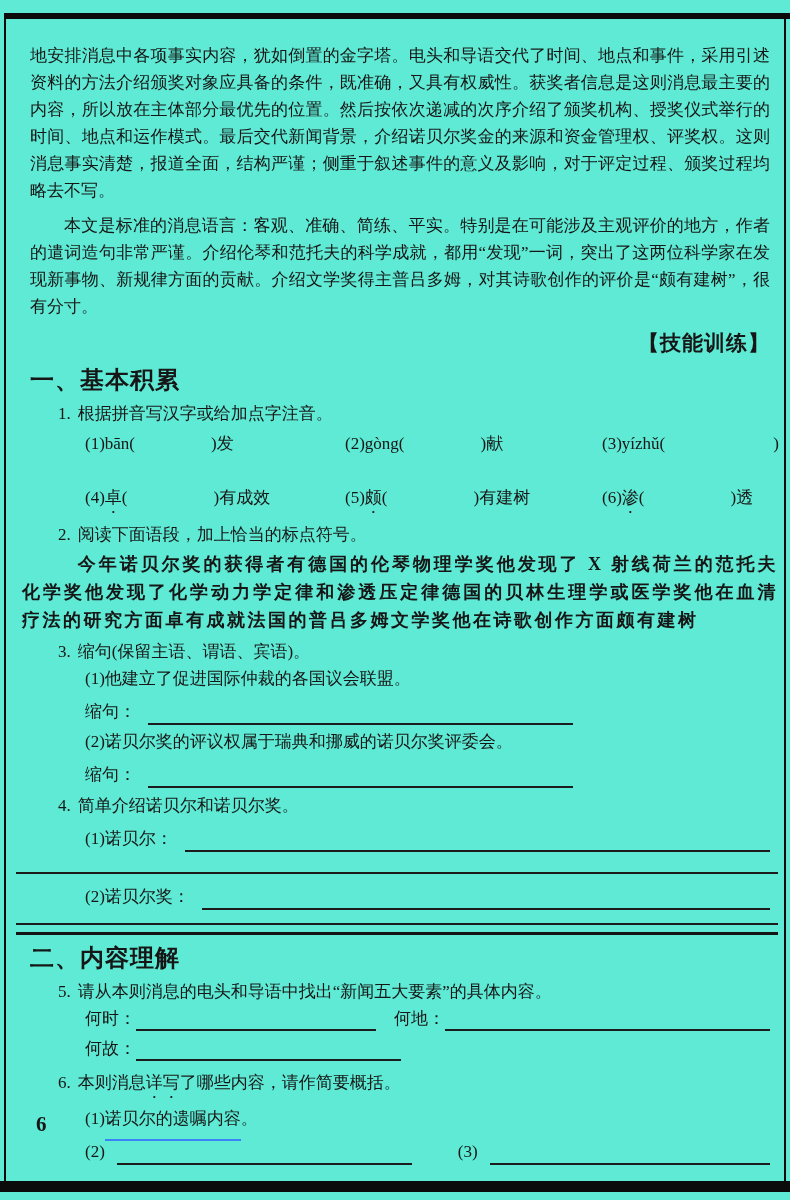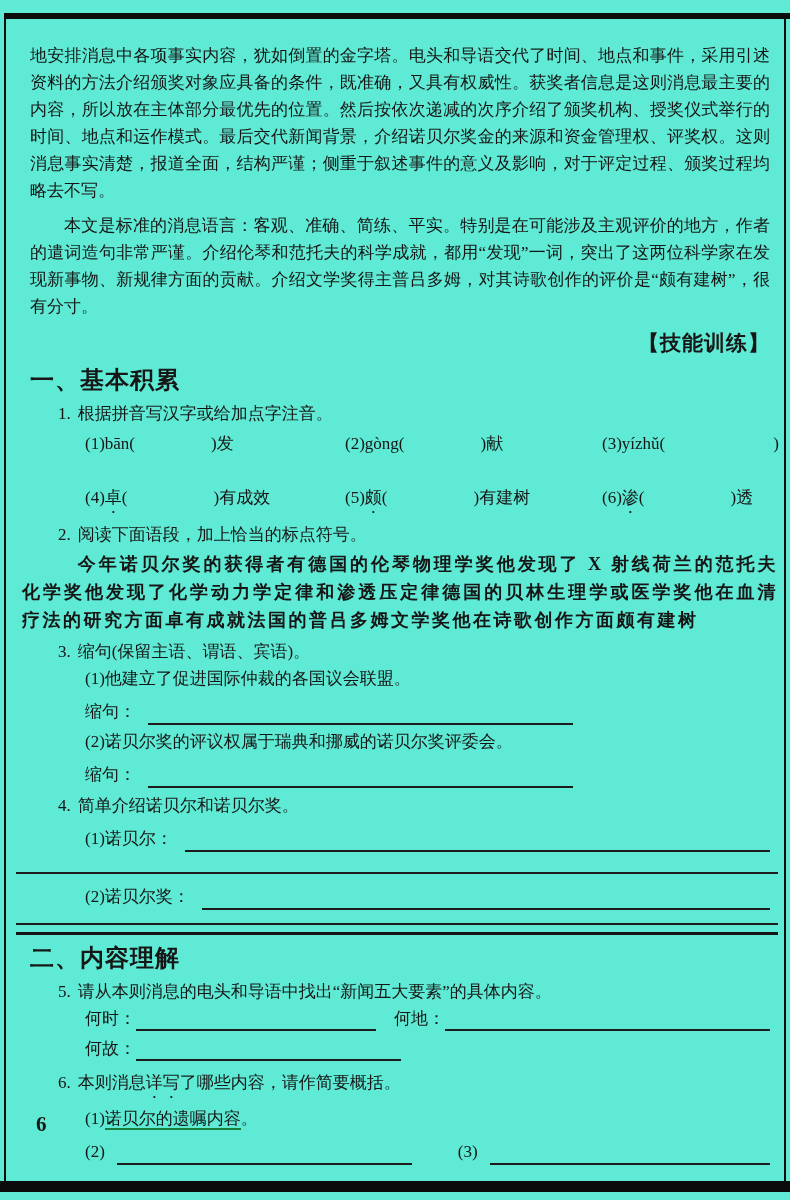--- a/index.html
+++ b/index.html
@@ -62,21 +62,21 @@
   .h30 { height:30px; }
 
   .cont  { height:20px; border-bottom:2px solid #1c1c1c; margin:0 -8px 0 -14px; }
   .cont2 { height:13px; border-bottom:2px solid #1c1c1c; margin:0 -8px 0 -14px; }
   .divider { height:3px; background:#141414; margin:7px -8px 0 -14px; }
 
   .q5row { display:flex; align-items:flex-start; margin-left:55px; height:30px;
            font-size:17px; line-height:27px; }
   .q5row > span { white-space:nowrap; }
 
-  .uline { border-bottom:2px solid #15803d; padding-bottom:0; }
+  .uline { border-bottom:2px solid #3b82f6; padding-bottom:11px; }
 
   .pagenum { position:absolute; left:36px; top:1112px; font-size:21px; font-weight:bold; }
 </style>
 </head>
 <body>
 
 <div class="page">
   <div class="frame-top"></div>
   <div class="frame-left"></div>
   <div class="frame-right"></div>

